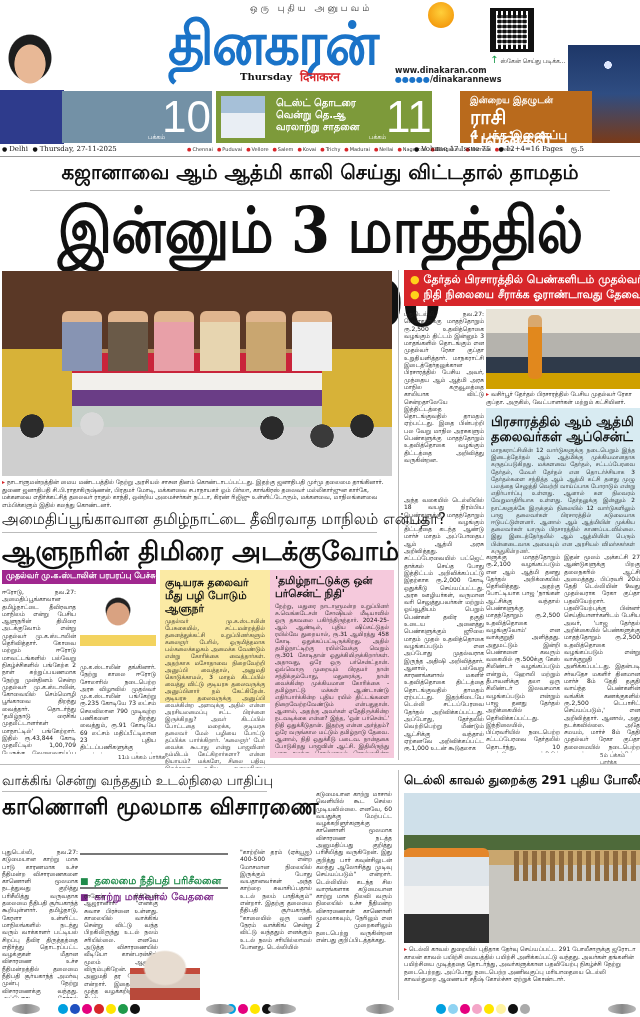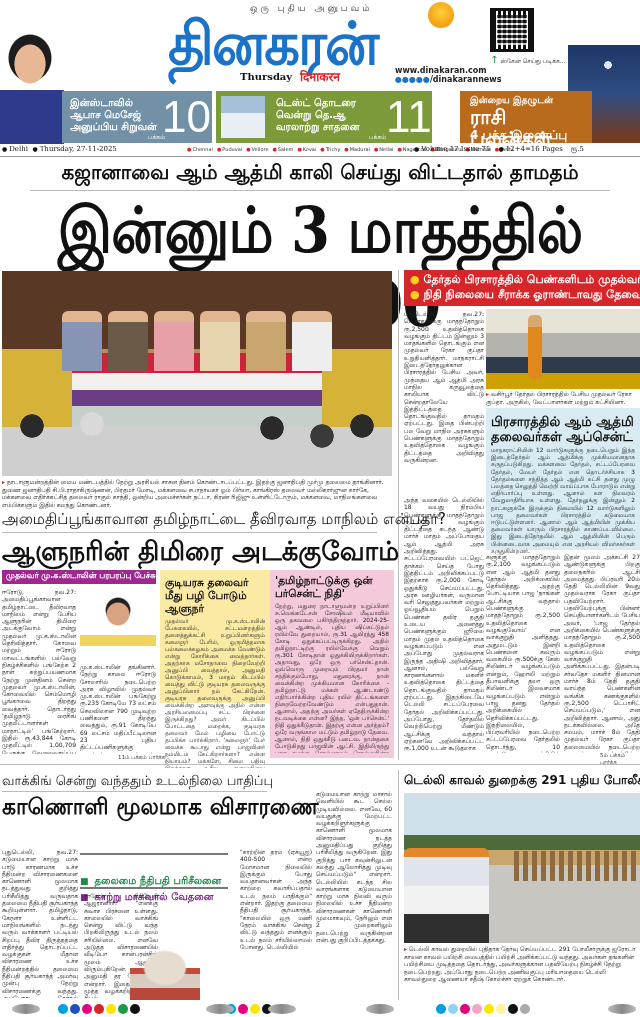--- a/index.html
+++ b/index.html
@@ -162,25 +162,20 @@
   <div class="abs web">
     <div>www.dinakaran.com</div>
     <div><span style="color:#1a73c8">●●●●●</span><span>/dinakarannews</span></div>
   </div>
   <div class="abs qr"></div>
   <div class="abs qr-cap"><span class="qr-arrow">↑</span><span>ஸ்கேன் செய்து படிக்க...</span></div>
   <div class="abs portrait-right"></div>
 </div>
 
 <div class="abs teaser t1">
-  <div class="teaser-text" style="left:8px;top:6px">
-    <div>இன்ஸ்டாவில்</div>
-    <div>ஆபாச மெசேஜ்</div>
-    <div>அனுப்பிய சிறுவன்</div>
-  </div>
   <div class="teaser-num" style="left:100px;top:4px">10</div>
   <div class="teaser-pg" style="left:86px;top:42px">பக்கம்</div>
 </div>
 <div class="abs teaser t2">
   <div class="t2-photo"></div>
   <div class="teaser-text" style="left:60px;top:6px">
     <div>டெஸ்ட் தொடரை</div>
     <div>வென்று தெ.ஆ</div>
     <div>வரலாற்று சாதனை</div>
   </div>

